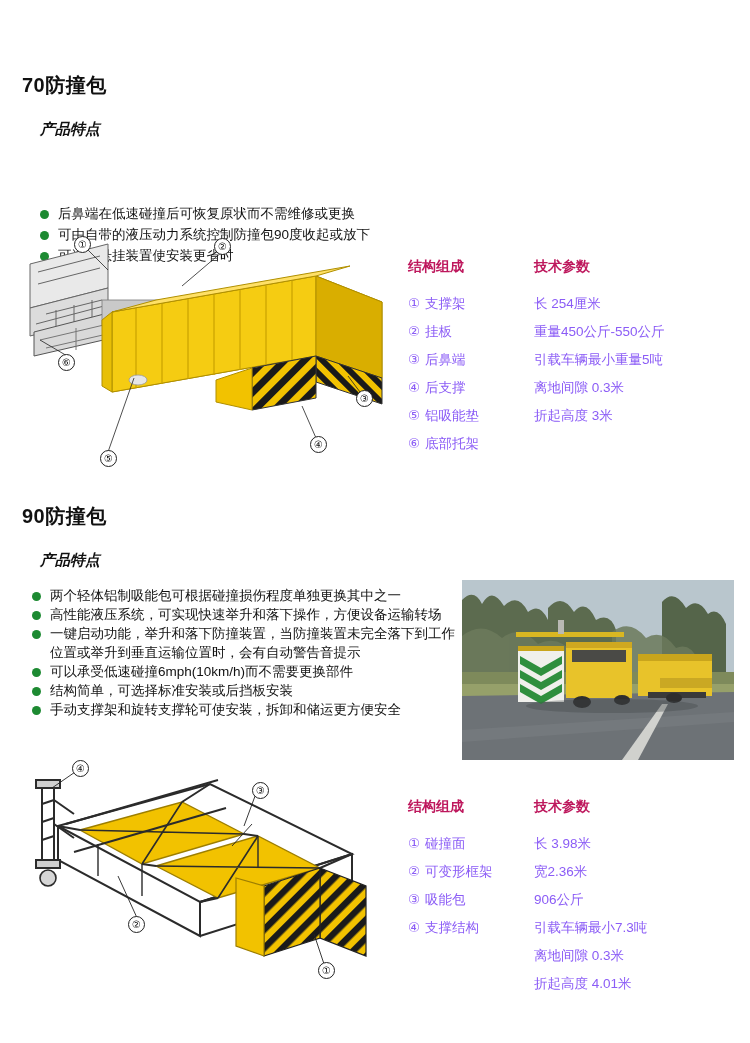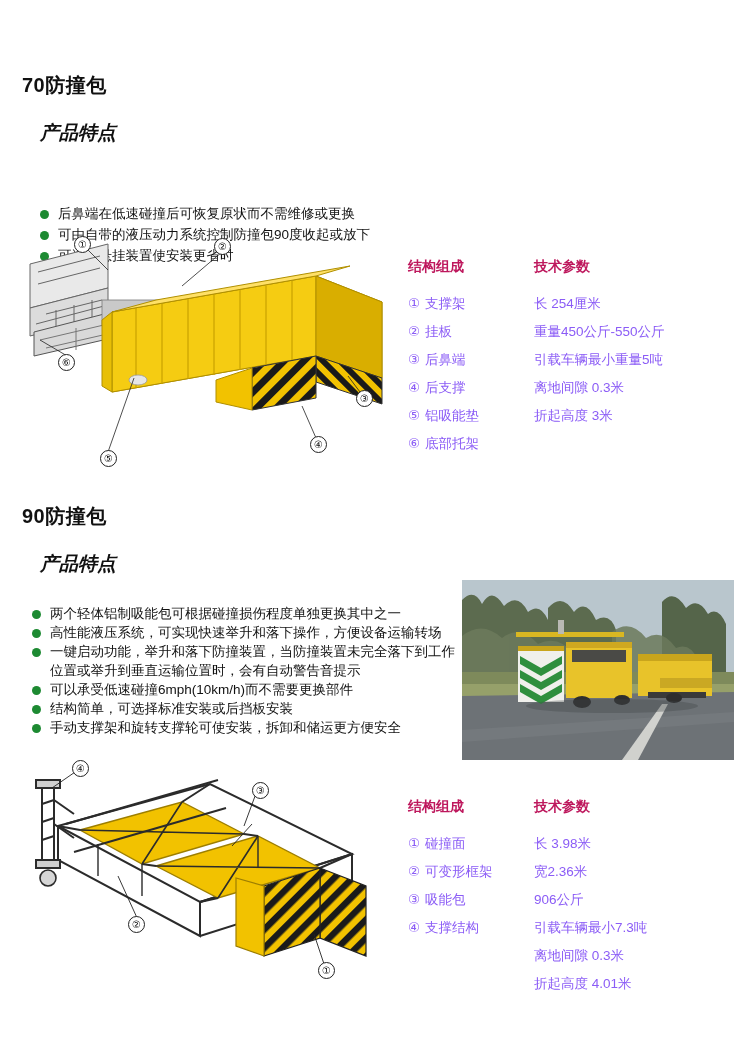--- a/index.html
+++ b/index.html
@@ -23,21 +23,21 @@
   
   .section-title {
     position: absolute;
     font-size: 20px;
     font-weight: bold;
     letter-spacing: 0.5px;
     color: #111;
   }
   .sub-title {
     position: absolute;
-    font-size: 19px;
+    font-size: 15px;
     font-weight: bold;
     font-style: italic;
     color: #111;
   }
 
   
   .bullets {
     position: absolute;
     list-style: none;
     margin: 0;
@@ -242,21 +242,21 @@
         <div class="spec-row">离地间隙 0.3米</div>
         <div class="spec-row">折起高度 3米</div>
       </div>
     </div>
   </div>
 
   <div class="section-title" style="left:22px; top:503px;">90防撞包</div>
 
   <div class="sub-title" style="left:40px; top:551px;">产品特点</div>
 
-  <ul class="bullets tight" style="left:32px; top:604px; width:440px;">
+  <ul class="bullets tight" style="left:32px; top:586px; width:440px;">
     <li><span class="dot"></span><span>两个轻体铝制吸能包可根据碰撞损伤程度单独更换其中之一</span></li>
     <li><span class="dot"></span><span>高性能液压系统，可实现快速举升和落下操作，方便设备运输转场</span></li>
     <li><span class="dot"></span><span>一键启动功能，举升和落下防撞装置，当防撞装置未完全落下到工作</span></li>
     <li style="padding-left:18px;"><span>位置或举升到垂直运输位置时，会有自动警告音提示</span></li>
     <li><span class="dot"></span><span>可以承受低速碰撞6mph(10km/h)而不需要更换部件</span></li>
     <li><span class="dot"></span><span>结构简单，可选择标准安装或后挡板安装</span></li>
     <li><span class="dot"></span><span>手动支撑架和旋转支撑轮可使安装，拆卸和储运更方便安全</span></li>
   </ul>
 
   <div class="photo">

